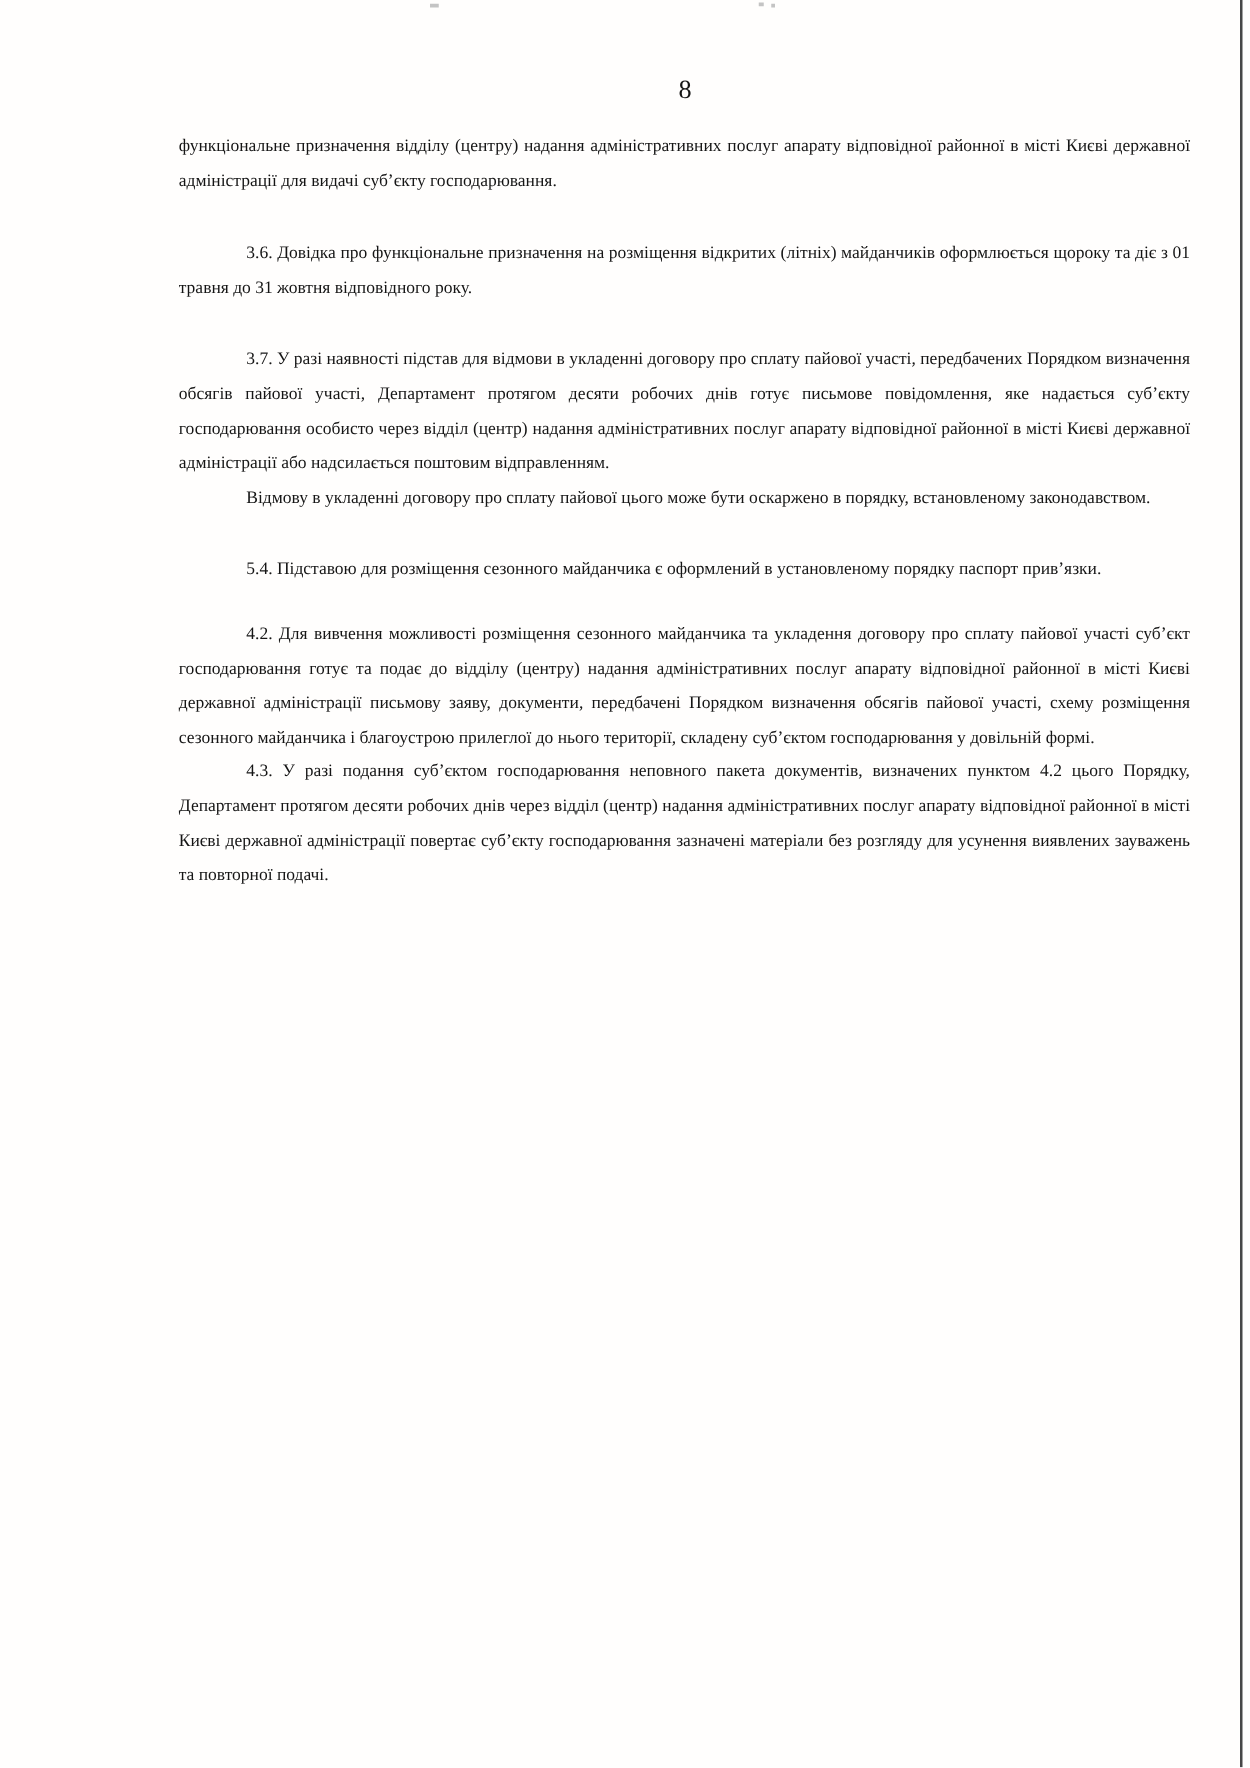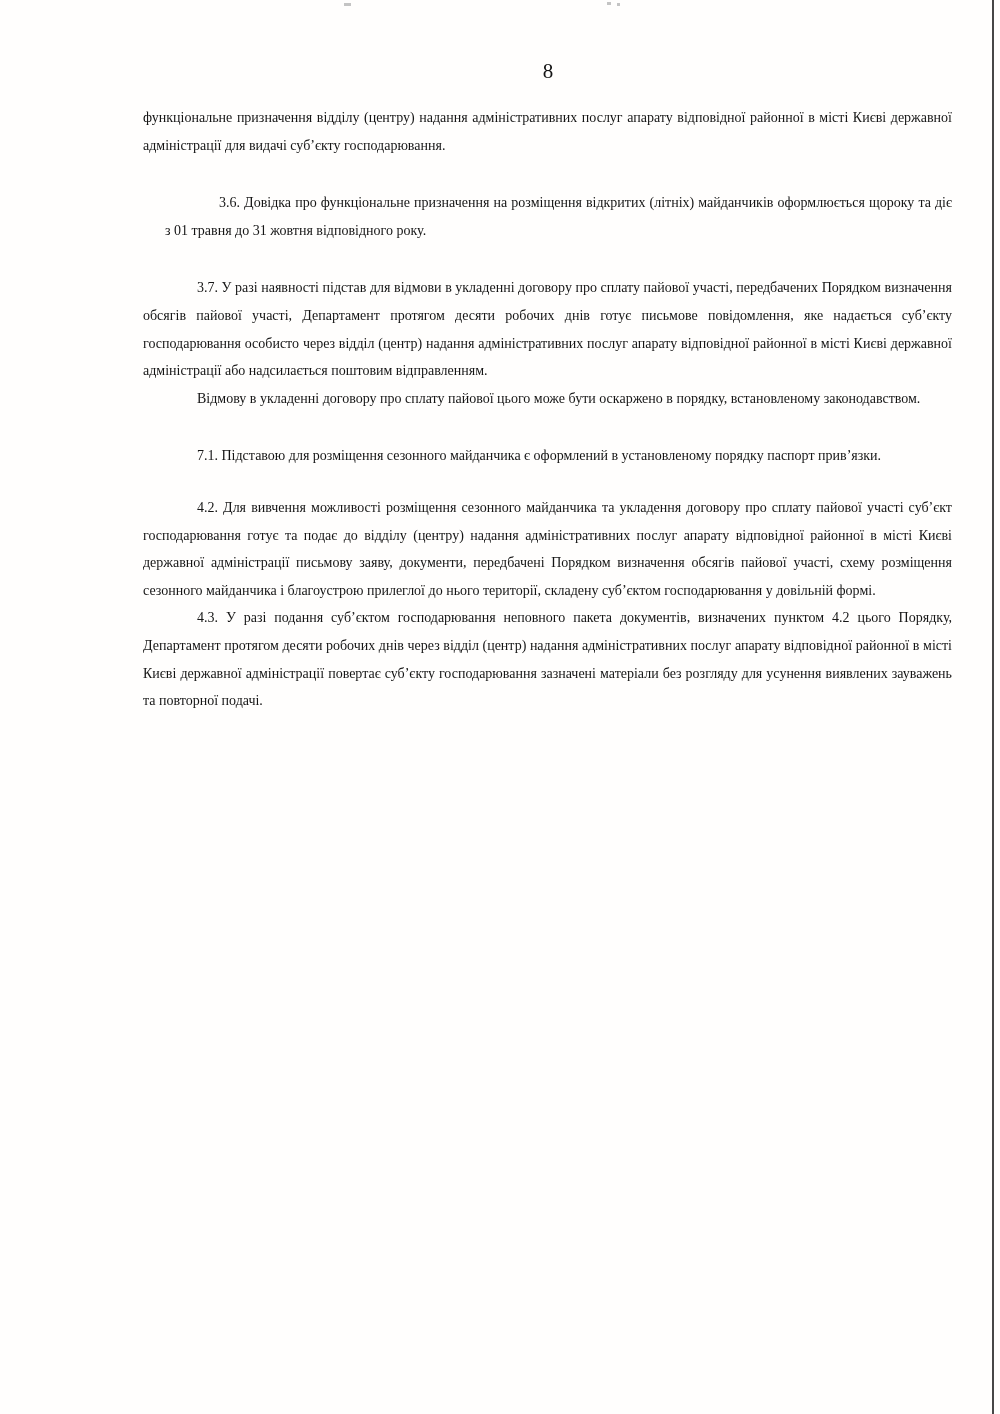--- a/index.html
+++ b/index.html
@@ -47,21 +47,21 @@
     width: 809px;
     font-size: 14px;
     line-height: 27.6px;
     text-align: justify;
   }
   .para {
     margin: 0;
     text-indent: 54px;
   }
   .para.no-indent { text-indent: 0; }
-  .m-std-1 { margin-top: 30px; margin-left: 22px; }
+  .m-std-1 { margin-top: 30px; }
   .m-std-2 { margin-top: 30px; }
   .m-none  { margin-top: 0; }
   .m-big   { margin-top: 78px; }
   .m-after-heading { margin-top: 30px; }
   .m-std-3 { margin-top: 24px; }
   .m-std-4 { }
   .m-std-5 { margin-top: 17px; }
   .section-heading {
     margin: 0;
     text-align: center;
@@ -85,21 +85,21 @@
 
     <p class="para m-std-1">3.6. Довідка про функціональне призначення на розміщення відкритих (літніх) майданчиків оформлюється щороку та діє з 01 травня до 31 жовтня відповідного року.</p>
 
     <p class="para m-std-2">3.7. У разі наявності підстав для відмови в укладенні договору про сплату пайової участі, передбачених Порядком визначення обсягів пайової участі, Департамент протягом десяти робочих днів готує письмове повідомлення, яке надається суб’єкту господарювання особисто через відділ (центр) надання адміністративних послуг апарату відповідної районної в місті Києві державної адміністрації або надсилається поштовим відправленням.</p>
 
     <p class="para m-none">Відмову в укладенні договору про сплату пайової цього може бути оскаржено в порядку, встановленому законодавством.</p>
 
     <div class="section-heading m-big">
     </div>
 
-    <p class="para m-after-heading">7.1. Підставою для розміщення сезонного майданчика є оформлений в установленому порядку паспорт прив’язки.</p>
+    <p class="para m-after-heading">5.4. Підставою для розміщення сезонного майданчика є оформлений в установленому порядку паспорт прив’язки.</p>
 
     <p class="para m-std-3">4.2. Для вивчення можливості розміщення сезонного майданчика та укладення договору про сплату пайової участі суб’єкт господарювання готує та подає до відділу (центру) надання адміністративних послуг апарату відповідної районної в місті Києві державної адміністрації письмову заяву, документи, передбачені Порядком визначення обсягів пайової участі, схему розміщення сезонного майданчика і благоустрою прилеглої до нього території, складену суб’єктом господарювання у довільній формі.</p>
 
     <p class="para m-std-4">4.3. У разі подання суб’єктом господарювання неповного пакета документів, визначених пунктом 4.2 цього Порядку, Департамент протягом десяти робочих днів через відділ (центр) надання адміністративних послуг апарату відповідної районної в місті Києві державної адміністрації повертає суб’єкту господарювання зазначені матеріали без розгляду для усунення виявлених зауважень та повторної подачі.</p>
 
 
   </div>
 
   <div class="scan-edge"></div>
 

